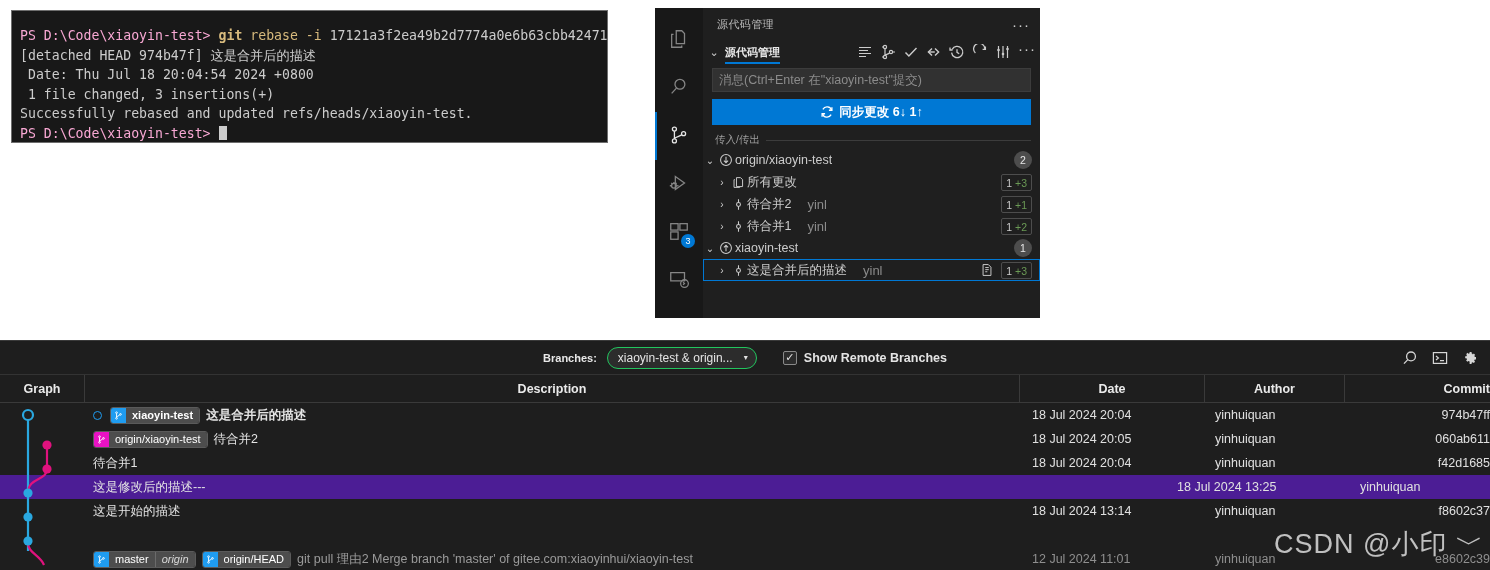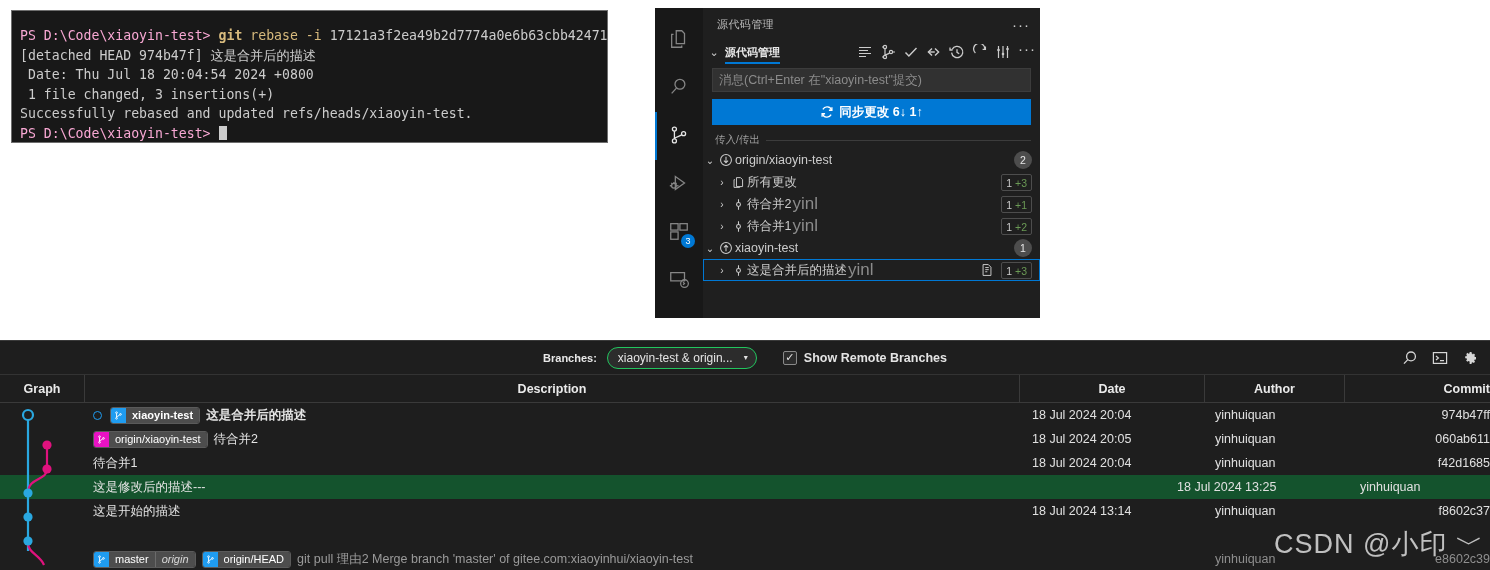--- a/index.html
+++ b/index.html
@@ -101,21 +101,21 @@
   .section-sep .line { flex:1; height:1px; background:#3c3c3c; }
 
   .tree { margin-top: 2px; }
   .trow {
     height: 22px; display: flex; align-items: center; padding-right: 8px;
     font-size: 12.5px; color: #cccccc; position: relative; white-space: nowrap;
   }
   .trow .tw { width: 14px; text-align: center; color:#cccccc; font-size:10px; flex:0 0 14px;}
   .trow .ti { width: 18px; display:flex; align-items:center; justify-content:center; flex:0 0 18px; }
   .trow .tlabel { overflow:hidden; text-overflow: clip; }
-  .trow .tdesc { color:#8b8b8b; font-size: 17px; margin-left: 1px; overflow:hidden; }
+  .trow .tdesc { color:#8b8b8b; font-size: 13px; margin-left: 16px; overflow:hidden; }
   .trow .tail { margin-left:auto; display:flex; align-items:center; gap:5px; flex:0 0 auto;}
   .count-pill {
     background:#4d4d4d; color:#e7e7e7; border-radius:9px; min-width:18px; height:18px;
     font-size:10.5px; line-height:18px; text-align:center; padding:0 5px;
   }
   .diffstat {
     border:1px solid #4d4d4d; border-radius:2px; padding:0 4px; height:17px; line-height:16px;
     font-size:10.5px; color:#cccccc;
   }
   .diffstat .plus { color:#6a9955; }
@@ -170,21 +170,21 @@
   .c-date  { flex: 0 0 185px; }
   .c-auth  { flex: 0 0 140px; }
   .c-commit{ flex: 0 0 145px; justify-content: flex-end !important; padding-right: 0px;
              border-right: none !important; }
 
   .gl-body { position: relative; }
   .gl-row {
     height: 24px; display: flex; align-items: center; font-size: 12.5px;
     color: #e0e0e0;
   }
-  .gl-row.alt { background: #14532d; justify-content: center; }
+  .gl-row.alt { background: #4c1d95; justify-content: center; }
   .gl-row .cell { display:flex; align-items:center; height: 24px; overflow: hidden; }
   .gl-row .c-graph { flex: 0 0 85px; }
   .gl-row .c-desc { flex: 1 1 auto; padding-left: 8px; gap: 6px; }
   .gl-row .c-date { flex: 0 0 185px; padding-left: 12px; }
   .gl-row .c-auth { flex: 0 0 140px; padding-left: 10px; }
   .gl-row .c-commit { flex: 0 0 145px; padding-left: 10px; }
   .gl-row.faded .cell { color: #8f8f8f; margin-top: 48px; }
 
   .ref-tag {
     display: inline-flex; align-items: stretch; height: 17px; border-radius: 3px;
@@ -628,20 +628,21 @@
                 <circle cx="4.5" cy="3" r="1.5"></circle>
                   <circle cx="4.5" cy="13" r="1.5"></circle>
                   <circle cx="11.5" cy="6" r="1.5"></circle>
                 <path d="M4.5 4.5v7M10 7.4c-2 1.6-4 1.4-5.5 3.2"></path>
               </svg>
             </span>
             <span class="rname plain">origin/HEAD</span>
           </span>
           <span class="desc-text dim">git pull 理由2 Merge branch 'master' of gitee.com:xiaoyinhui/xiaoyin-test</span>
         </div>
+        <div class="cell c-date">12 Jul 2024 11:01</div>
         <div class="cell c-auth">yinhuiquan</div>
         <div class="cell c-commit">e8602c39</div>
       </div>
 
     </div>
 
     <div class="watermark">CSDN @小印 ﹀</div>
   </div>
 
 </div>

